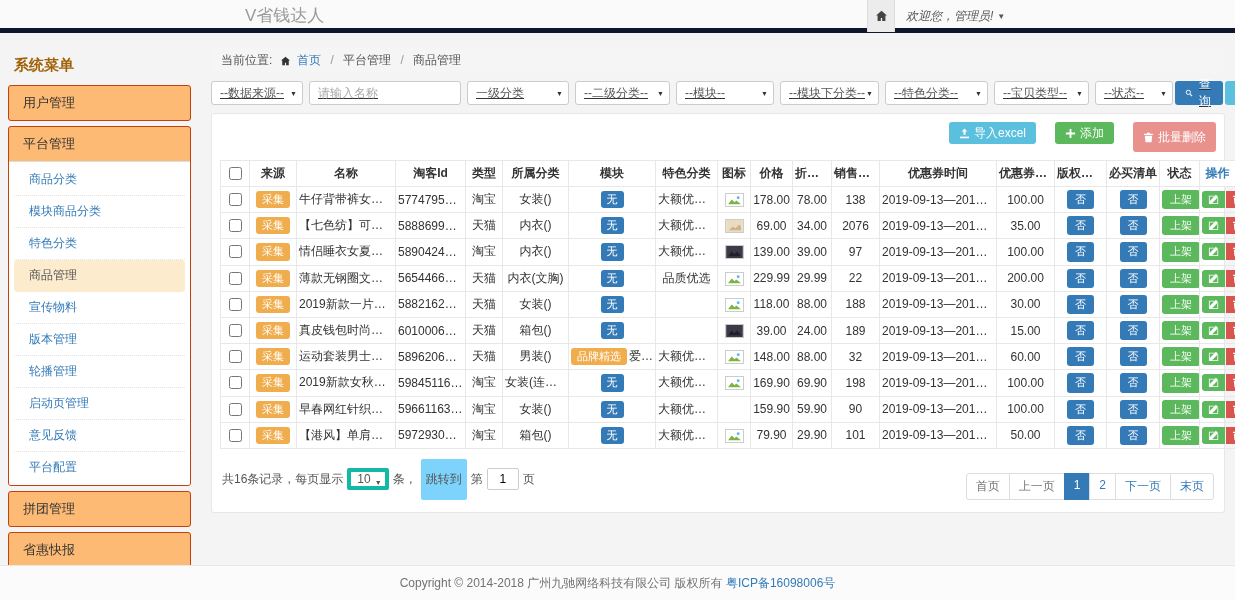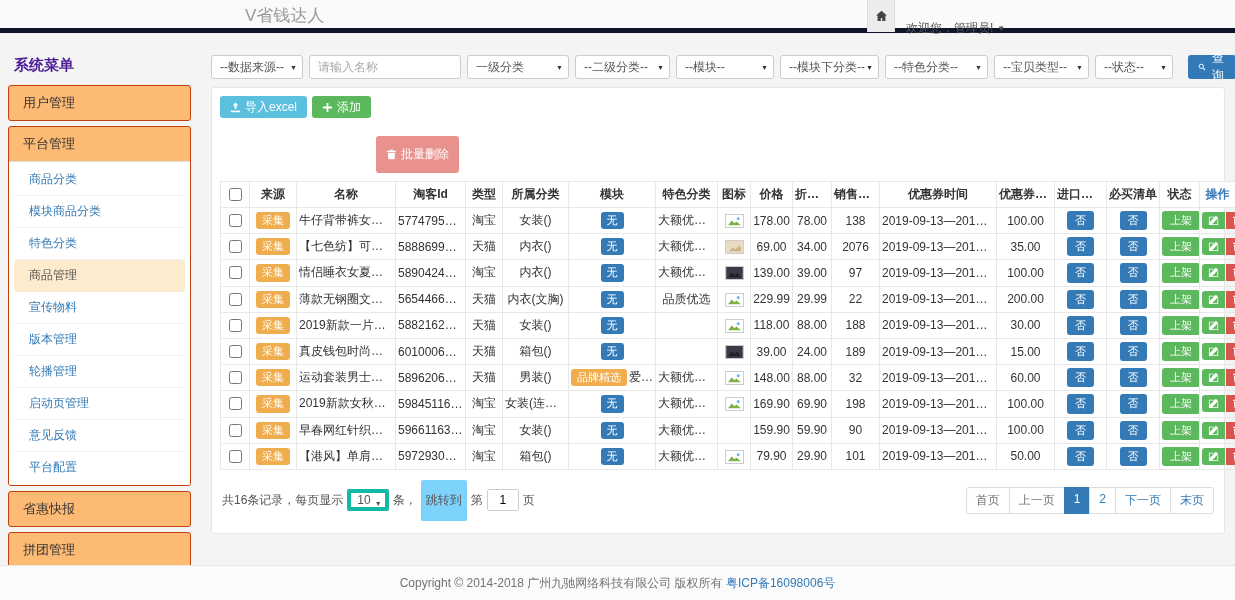--- a/index.html
+++ b/index.html
@@ -9,77 +9,77 @@
     background:#f4f4f4; color:#333;
     font-family:"Liberation Sans","DejaVu Sans",sans-serif; font-size:12px;
   }
   
   .topbar { position:absolute; left:0; top:0; width:1235px; height:33px;
     background:#fafafa; border-bottom:5px solid #0f172a; }
   .brand { position:absolute; left:245px; top:0; line-height:32px; font-size:17px; color:#9a9a9a; }
   .home-btn { position:absolute; left:867px; top:0; width:28px; height:32px;
     background:#ececec; border-left:1px solid #ddd; border-right:1px solid #ddd;
     display:flex; align-items:center; justify-content:center; color:#444; cursor:pointer; }
-  .welcome { position:absolute; left:906px; top:12px; line-height:32px; color:#555; cursor:pointer; }
+  .welcome { position:absolute; left:906px; top:0; line-height:32px; color:#555; cursor:pointer;font-style:italic; }
   .caret { display:inline-block; margin-left:4px; font-size:8px; color:#555; vertical-align:1px; }
   
   .sidebar { position:absolute; left:8px; top:50px; width:183px; height:516px; overflow:hidden; }
-  .sidebar-title { color:#4c1d95; font-weight:bold; font-size:15px; padding:6px 6px 10px 6px; }
+  .sidebar-title { color:#a16207; font-weight:bold; font-size:15px; padding:6px 6px 10px 6px; }
   .menu-panel { border:1px solid #c2410c; border-radius:3px; margin-bottom:5px; background:#fdba74; overflow:hidden; }
   .menu-head { padding:8px 14px; font-size:13px; color:#333; cursor:pointer; }
   .submenu { background:#fff; border-top:1px solid #ddd; padding:2px 0; }
   .submenu-item { display:block; margin:0 5px; padding:7px 15px; color:#337ab7; font-size:12px;
     border-bottom:1px dotted #e3e3e3; cursor:pointer; text-decoration:none; }
   .submenu-item:last-child { border-bottom:none; }
   .submenu-item.active { background:#fcebcd; border-radius:4px; color:#555; border-bottom-color:transparent; }
   
   .content { position:absolute; left:211px; top:47px; width:1014px; }
   .breadcrumb { height:26px; line-height:26px; background:#f5f5f5; border-radius:3px;
     padding:0 10px; color:#555; }
   .breadcrumb .bc-link { color:#337ab7; text-decoration:none; cursor:pointer; }
   .breadcrumb .sep { color:#999; margin:0 6px; }
   .bc-home { color:#333; margin:0 3px 0 4px; vertical-align:-1px; }
   
-  .filterbar { display:flex; gap:15px; margin-top:8px; align-items:center; }
+  .filterbar { display:flex; gap:2px; margin-top:8px; align-items:center;text-decoration:underline; }
   .sel { position:relative; height:24px; border:1px solid #ccc; border-radius:3px; background:#fff;
     display:flex; align-items:center; padding:0 16px 0 8px; color:#555; cursor:pointer; white-space:nowrap; overflow:hidden; }
   .sel .sel-caret { position:absolute; right:5px; top:8px; font-size:7px; color:#333; }
   .txt-input { height:24px; border:1px solid #ccc; border-radius:3px; padding:0 8px; font-size:12px;
     color:#333; font-family:inherit; }
   .txt-input::placeholder { color:#aaa; }
   .btn { border:none; border-radius:3px; color:#fff; font-size:12px; height:24px; padding:0 10px;
     display:inline-flex; align-items:center; gap:4px; cursor:pointer; font-family:inherit; }
   .btn-primary { background:#337ab7; }
   .btn-info { background:#5bc0de; }
   .btn-success { background:#5cb85c; }
   .btn-danger-soft { background:#e9918d; }
   
   .panel { margin-top:8px; background:#fff; border:1px solid #e7e7e7; border-radius:3px; padding:6px 8px 10px 8px; }
-  .toolbar { display:flex; gap:5px; padding:2px 0 8px 0; }
+  .toolbar { display:flex; justify-content:flex-end; gap:19px; padding:2px 0 8px 0; }
   table.grid { width:100%; border-collapse:collapse; table-layout:fixed; }
   .grid th, .grid td { border:1px solid #e8e8e8; padding:3px 2px; text-align:center;
     white-space:nowrap; overflow:hidden; text-overflow:ellipsis; height:26px; font-size:12px; }
   .grid th { font-weight:bold; color:#333; background:#fff; }
   .grid th.op-head { color:#337ab7; }
   .badge { display:inline-block; border-radius:3px; color:#fff; font-size:11px; padding:2px 6px; line-height:1.2; }
   .badge-orange { background:#f0ad4e; }
   .badge-blue { background:#337ab7; }
   .mini-btn { display:inline-flex; align-items:center; justify-content:center; border:none; border-radius:3px;
     color:#fff; font-size:11px; padding:3px 8px; cursor:pointer; font-family:inherit; line-height:1.2; }
   .mini-blue { background:#337ab7; }
   .mini-green { background:#5cb85c; }
   .mini-red { background:#d9534f; }
   .op-group { display:inline-flex; }
   .op-group .mini-btn { padding:3px 6px; }
   .op-group .mini-btn:first-child { border-radius:3px 0 0 3px; }
   .op-group .mini-btn:last-child { border-radius:0 3px 3px 0; margin-left:1px; }
   .thumb { display:inline-block; width:19px; height:14px; border:1px solid #ccc; vertical-align:middle; overflow:hidden; background:#fff; }
   .module-cell-text { color:#333; margin-left:2px; }
   
-  .pagebar { display:flex; justify-content:space-between; align-items:center; margin-top:10px; padding:0 2px 2px 2px; color:#555; }
+  .pagebar { display:flex; justify-content:space-between; align-items:flex-end; margin-top:10px; padding:0 2px 2px 2px; color:#555; }
   .pagebar .left { display:flex; align-items:center; gap:4px; }
   .pp-select { position:relative; height:22px; border:4px solid #14b8a6; border-radius:2px; background:#fff;
     display:flex; align-items:center; padding:0 14px 0 6px; cursor:pointer; }
   .pp-select .sel-caret { position:absolute; right:3px; top:7px; font-size:7px; }
   .jump-label { background:#7dd3fc; border-radius:2px; padding:12px 5px; color:#555; cursor:pointer; }
   .page-input { width:32px; height:22px; border:1px solid #ccc; border-radius:2px; text-align:center; font-family:inherit; font-size:12px; }
   .pager { display:inline-flex; }
   .pager .pg { border:1px solid #ddd; background:#fff; padding:4px 9px; margin-left:-1px; color:#337ab7;
     cursor:pointer; font-size:12px; }
   .pager .pg:first-child { border-radius:3px 0 0 3px; margin-left:0; }
@@ -122,30 +122,41 @@
           <a class="submenu-item active">商品管理</a>
           <a class="submenu-item">宣传物料</a>
           <a class="submenu-item">版本管理</a>
           <a class="submenu-item">轮播管理</a>
           <a class="submenu-item">启动页管理</a>
           <a class="submenu-item">意见反馈</a>
           <a class="submenu-item">平台配置</a>
         </div>
       </div>
       <div class="menu-panel">
-        <div class="menu-head">省惠快报</div>
+        <div class="menu-head">拼团管理</div>
       </div>
       <div class="menu-panel">
-        <div class="menu-head">拼团管理</div>
+        <div class="menu-head">省惠快报</div>
       </div>
     </div>
 </div>
 
 <div class="content">
 
+  <div class="breadcrumb">
+    <span>当前位置:</span>
+    <svg class="bc-home icon-svg" width="11" height="10" viewBox="0 0 12 12">
+        <path fill="currentColor" d="M6 0.8L0.6 5.4h1.5V11h3.2V8h1.4v3h3.2V5.4h1.5z"></path>
+      </svg>
+    <a class="bc-link">首页</a>
+    <span class="sep">/</span>
+    <span>平台管理</span>
+    <span class="sep">/</span>
+    <span>商品管理</span>
+  </div>
 
   <div class="filterbar">
 
     <span style="display:flex;gap:6px;">
         <div class="sel" style="width:92px">
           <span>--数据来源--</span>
           <span class="sel-caret">▼</span>
         </div>
         <input class="txt-input" style="width: 152px;" placeholder="请输入名称">
         <div class="sel" style="width:102px">
@@ -198,21 +209,21 @@
             <path fill="currentColor" d="M1 9.4h10v1.8H1z"></path>
           </svg>
         <span>导入excel</span>
       </button>
       <button class="btn btn-success" style="height:22px;">
         <svg class="icon-svg" width="11" height="11" viewBox="0 0 12 12">
             <path fill="currentColor" d="M5 1h2v4h4v2H7v4H5V7H1V5h4z"></path>
           </svg>
         <span>添加</span>
       </button>
-      <button class="btn btn-danger-soft" style="height:37px;margin-top:40px;">
+      <button class="btn btn-danger-soft" style="height:30px;">
         <svg class="icon-svg" width="11" height="11" viewBox="0 0 12 12">
             <path fill="currentColor" d="M4.4 0.8h3.2V2h3.2v1.2H1.2V2h3.2zM2 4h8l-.7 7.2H2.7z"></path>
           </svg>
         <span>批量删除</span>
       </button>
     </div>
 
     <table class="grid">
       <colgroup>
           <col style="width: 29px;">
@@ -243,21 +254,21 @@
             <th>类型</th>
             <th>所属分类</th>
             <th>模块</th>
             <th>特色分类</th>
             <th>图标</th>
             <th>价格</th>
             <th>折后价</th>
             <th>销售数量</th>
             <th>优惠券时间</th>
             <th>优惠券金额</th>
-            <th>进口优选</th>
+            <th>版权所有</th>
             <th>必买清单</th>
             <th>状态</th>
             <th class="op-head">操作</th>
           </tr>
         </thead>
       <tbody>
           <tr>
             <td><input type="checkbox" style=""></td>
             <td><span class="badge badge-orange">采集</span></td>
             <td>牛仔背带裤女秋装减龄...</td>

